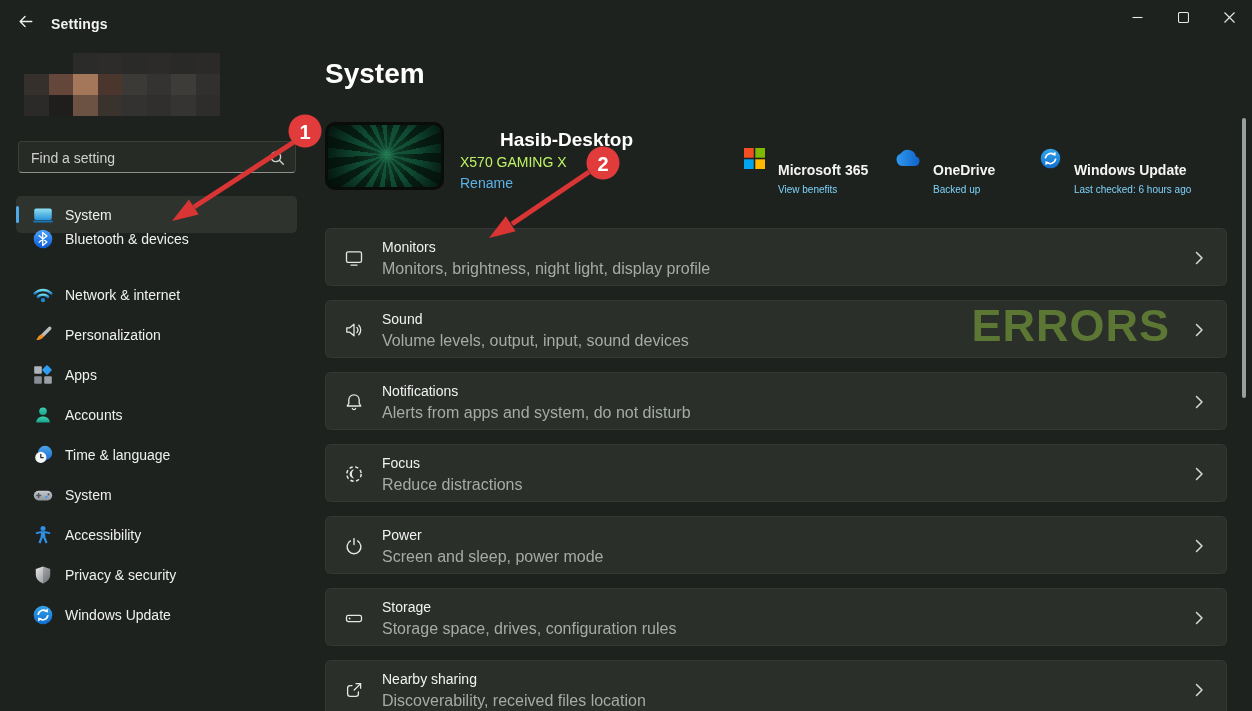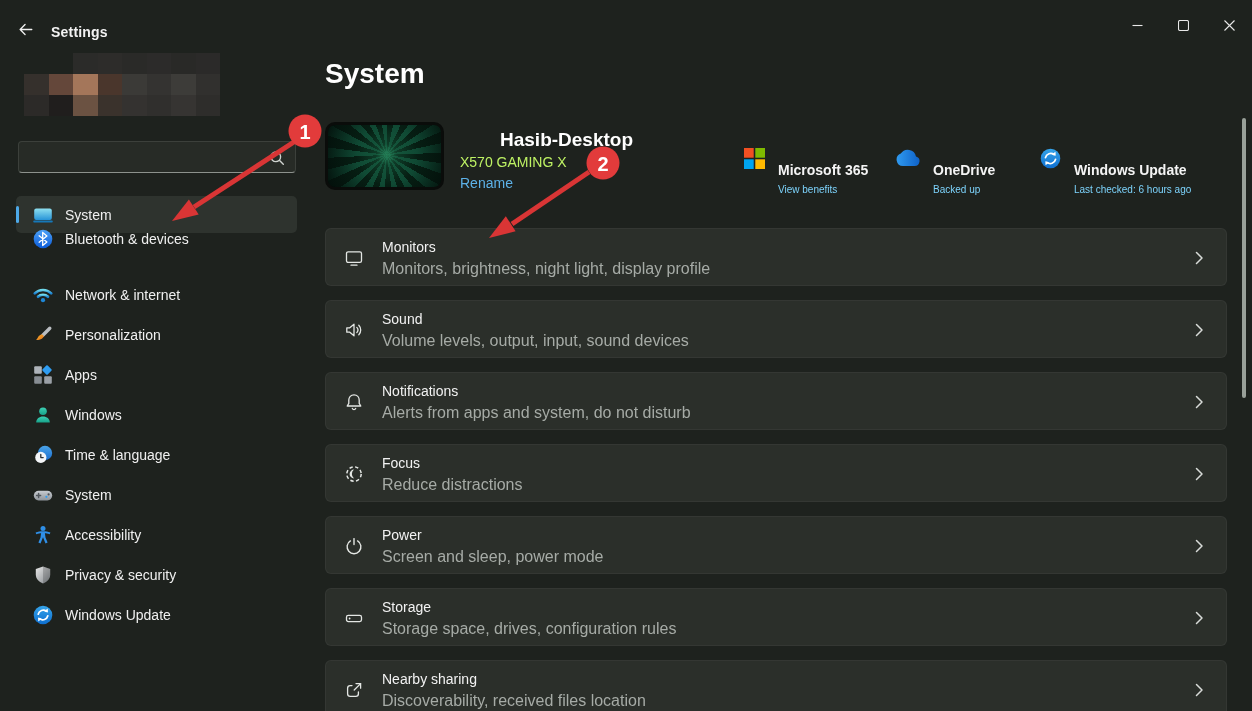--- a/index.html
+++ b/index.html
@@ -4,21 +4,21 @@
 <style>
   html,body{margin:0;padding:0;}
   body{
     width:1252px;height:711px;overflow:hidden;position:relative;
     background:#1e221e;
     font-family:"Liberation Sans","DejaVu Sans",sans-serif;
     -webkit-font-smoothing:antialiased;
   }
   .abs{position:absolute;}
   
-  .titlebar{left:0;top:8px;width:1128px;height:40px;}
+  .titlebar{left:0;top:0;width:1128px;height:40px;}
   .back-btn{left:8px;top:6px;width:34px;height:30px;display:flex;align-items:center;justify-content:center;border-radius:5px;cursor:pointer;}
   .app-title{left:51px;top:16px;font-size:14px;font-weight:700;color:#f2f2f2;letter-spacing:.2px;}
   .win-btn{top:0;width:46px;height:34px;display:flex;align-items:center;justify-content:center;cursor:pointer;}
   .win-min{left:1114px;} .win-max{left:1160px;} .win-close{left:1206px;}
   
   .avatar-blur{left:24px;top:53px;width:196px;height:63px;overflow:hidden;}
   
   .searchbox{left:18px;top:141px;width:278px;height:32px;background:#272b26;border:1px solid #3c403b;border-bottom:1px solid #8d928d;border-radius:4px;box-sizing:border-box;}
   .searchbox input{position:absolute;left:10px;top:0;width:230px;height:30px;background:transparent;border:none;outline:none;color:#d6d6d6;font-size:14px;font-family:inherit;}
   .searchbox input::placeholder{color:#cfcfcf;opacity:1;}
@@ -158,20 +158,21 @@
     <div style="position: absolute; left: 24.5px; top: 42px; width: 25px; height: 21.5px; background: rgb(32, 30, 29);"></div>
     <div style="position: absolute; left: 49px; top: 42px; width: 25px; height: 21.5px; background: rgb(107, 82, 66);"></div>
     <div style="position: absolute; left: 73.5px; top: 42px; width: 25px; height: 21.5px; background: rgb(58, 50, 44);"></div>
     <div style="position: absolute; left: 98px; top: 42px; width: 25px; height: 21.5px; background: rgb(52, 50, 48);"></div>
     <div style="position: absolute; left: 122.5px; top: 42px; width: 25px; height: 21.5px; background: rgb(48, 47, 45);"></div>
     <div style="position: absolute; left: 147px; top: 42px; width: 25px; height: 21.5px; background: rgb(54, 52, 50);"></div>
     <div style="position: absolute; left: 171.5px; top: 42px; width: 25px; height: 21.5px; background: rgb(46, 45, 43);"></div>
   </div>
 
 <div class="abs searchbox">
+  <input type="text" placeholder="Find a setting" style="">
   <span class="search-glyph">
     <svg width="16" height="16" viewBox="0 0 16 16">
         <circle cx="6.8" cy="6.8" r="4.8" stroke="#cfd3cf" stroke-width="1.4" fill="none"></circle>
         <line x1="10.6" y1="10.6" x2="14.3" y2="14.3" stroke="#cfd3cf" stroke-width="1.4" stroke-linecap="round"></line>
       </svg>
   </span>
 </div>
 
 <div class="abs nav-item selected" style="top:196px">
   <span class="nav-accent"></span>
@@ -222,21 +223,21 @@
   </span>
   <span class="nav-label">Apps</span>
 </div>
 <div class="abs nav-item" style="top:396px">
   <span class="nav-icon">
     <svg width="20" height="20" viewBox="0 0 20 20">
         <circle cx="10" cy="6.2" r="3.8" fill="url(#gAcc)"></circle>
         <path d="M3.2 17.5 C3.2 13.6 6.2 11.4 10 11.4 C13.8 11.4 16.8 13.6 16.8 17.5 Z" fill="url(#gAcc)"></path>
       </svg>
   </span>
-  <span class="nav-label">Windows</span>
+  <span class="nav-label">Accounts</span>
 </div>
 <div class="abs nav-item" style="top:436px">
   <span class="nav-icon">
     <svg width="20" height="20" viewBox="0 0 20 20">
         <circle cx="12" cy="8" r="7.2" fill="url(#gTime)"></circle>
         <circle cx="7.8" cy="12.4" r="5.6" fill="#f4f6f8"></circle>
         <path d="M7.8 9.4 V12.6 H10.2" stroke="#2b2f33" stroke-width="1.3" fill="none" stroke-linecap="round" stroke-linejoin="round"></path>
       </svg>
   </span>
   <span class="nav-label">Time &amp; language</span>
@@ -433,20 +434,21 @@
   <span class="rtitle">Nearby sharing</span>
   <span class="rsub">Discoverability, received files location</span>
   <span class="rchev">
       <svg width="9" height="14" viewBox="0 0 9 14">
         <polyline points="1.5,1.5 7,7 1.5,12.5" stroke="#d8dbd8" stroke-width="1.5" fill="none" stroke-linecap="round" stroke-linejoin="round"></polyline>
       </svg>
     </span>
 </div>
 
 <div class="abs watermark">
+  <div class="wm2">ERRORS</div>
 </div>
 
 <svg class="abs anno" width="1252" height="711" viewBox="0 0 1252 711">
   <line x1="297" y1="140" x2="194" y2="207" stroke="#d93535" stroke-width="5"></line>
   <polygon points="172,221 188.9,199.4 198.7,214.6" fill="#d93535"></polygon>
   <circle cx="305" cy="131" r="16.5" fill="#e23b3b"></circle>
   <text x="305" y="138.5" text-anchor="middle" font-size="20" font-weight="700" fill="#ffffff" font-family="Liberation Sans, sans-serif">1</text>
   <line x1="589" y1="172" x2="512" y2="224" stroke="#d93535" stroke-width="5"></line>
   <polygon points="489,238 505.8,216.2 515.6,231.2" fill="#d93535"></polygon>
   <circle cx="603" cy="163" r="16.5" fill="#e23b3b"></circle>

